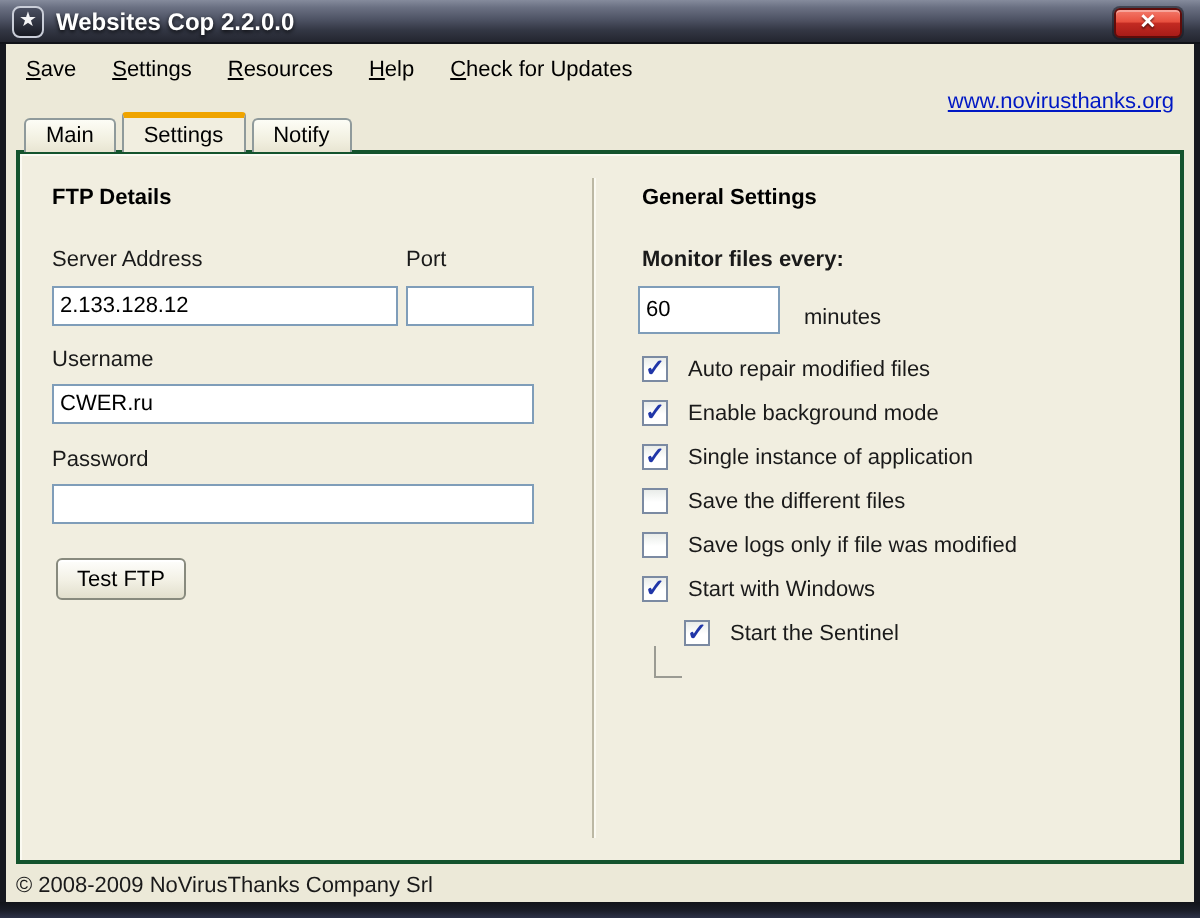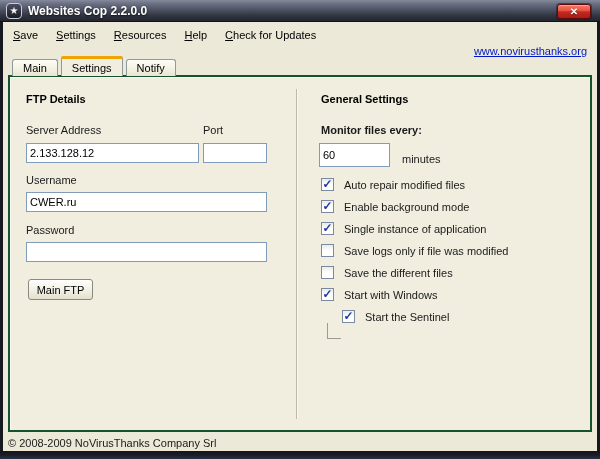--- a/index.html
+++ b/index.html
@@ -113,21 +113,21 @@
 
       <input class="xp-input" style="left: 16px; top: 66px; width: 173px;" type="text" value="2.133.128.12">
       <input class="xp-input" style="left: 193px; top: 66px; width: 64px;" type="text" value="">
 
       <div class="field-label" style="left:16px; top:97px;">Username</div>
       <input class="xp-input" style="left: 16px; top: 115px; width: 241px;" type="text" value="CWER.ru">
 
       <div class="field-label" style="left:16px; top:147px;">Password</div>
       <input class="xp-input" style="left: 16px; top: 165px; width: 241px;" type="text" value="">
 
-      <button class="xp-button" style="left:18px; top:202px;">Main FTP</button>
+      <button class="xp-button" style="left:18px; top:202px;">Test FTP</button>
 
       <div class="v-divider"></div>
 
       <div class="section-heading" style="left:311px; top:16px;">General Settings</div>
 
       <div class="field-label" style="left:311px; top:47px;font-weight:bold;">Monitor files every:</div>
       <input class="xp-input" style="left: 309px; top: 66px; width: 71px; height: 24px;" type="text" value="60">
       <div class="field-label" style="left:392px; top:76px;">minutes</div>
 
       <div class="cb-list">
@@ -138,25 +138,25 @@
           <div class="cb-row">
             <span class="cb-box checked">✓</span>
             <span class="cb-label">Enable background mode</span>
           </div>
           <div class="cb-row">
             <span class="cb-box checked">✓</span>
             <span class="cb-label">Single instance of application</span>
           </div>
           <div class="cb-row">
             <span class="cb-box"></span>
-            <span class="cb-label">Save logs only if file was modified</span>
+            <span class="cb-label">Save the different files</span>
           </div>
           <div class="cb-row">
             <span class="cb-box"></span>
-            <span class="cb-label">Save the different files</span>
+            <span class="cb-label">Save logs only if file was modified</span>
           </div>
           <div class="cb-row">
             <span class="cb-box checked">✓</span>
             <span class="cb-label">Start with Windows</span>
           </div>
           <div class="cb-row child">
             <span class="cb-box checked">✓</span>
             <span class="cb-label">Start the Sentinel</span>
           </div>
         </div>

